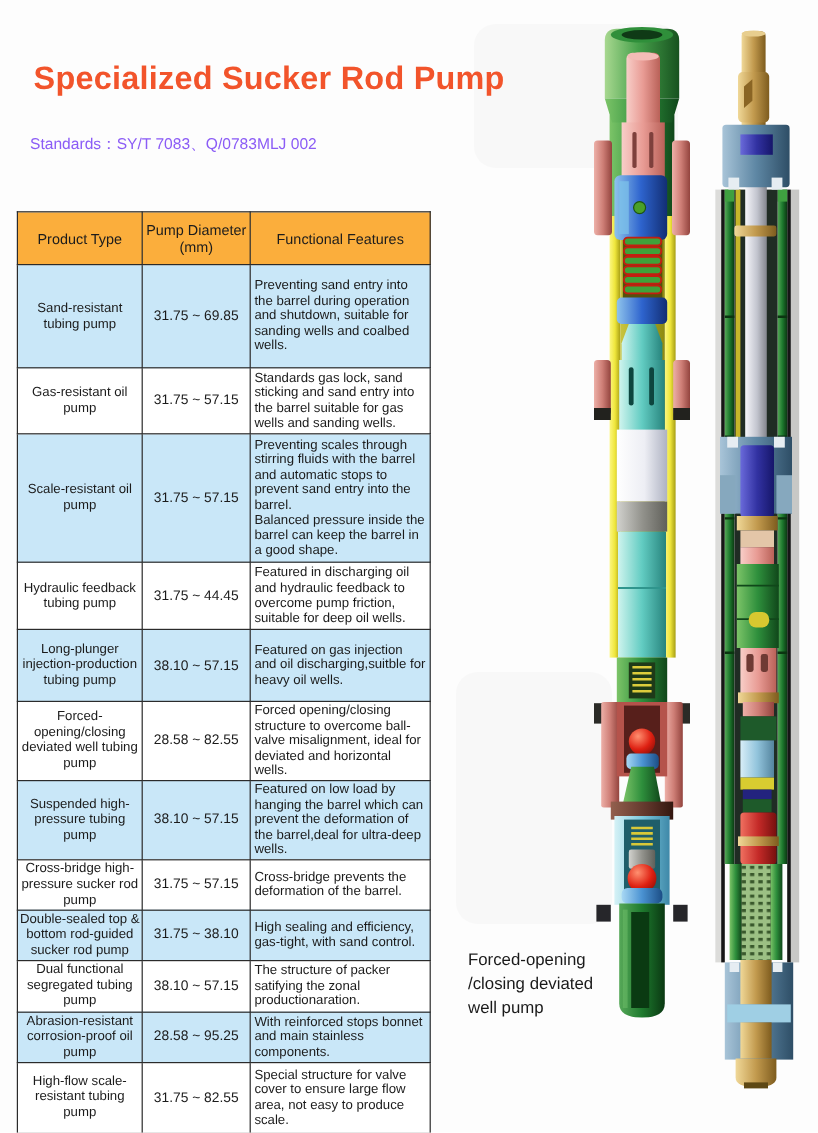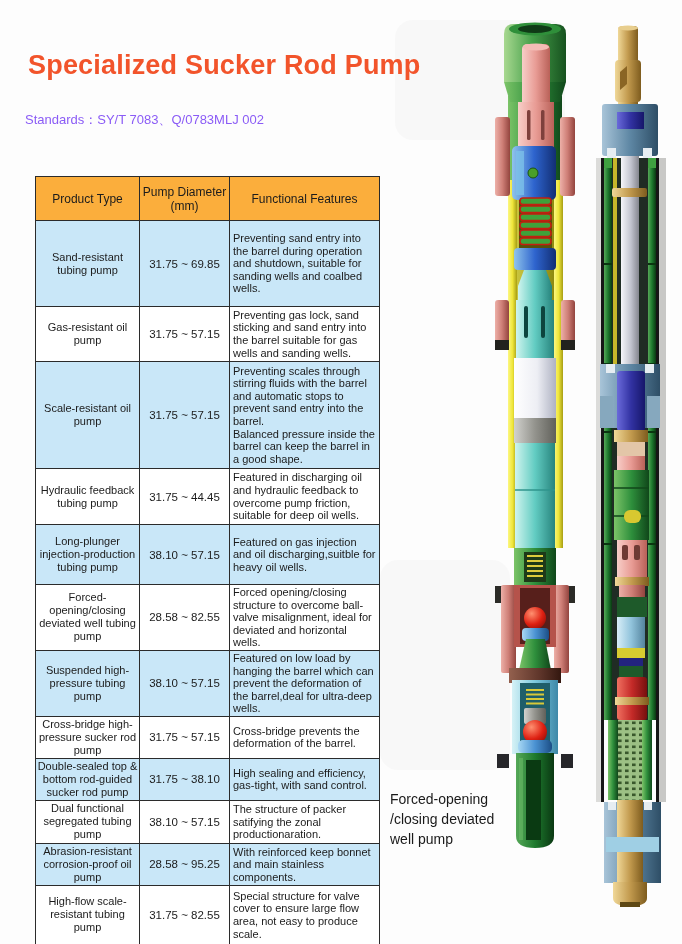--- a/index.html
+++ b/index.html
@@ -10,21 +10,21 @@
   }
   .watermark { position:absolute; background:#ededed; opacity:0.28; border-radius:18px; }
   .page-title {
     position:absolute; left:28px; top:50px; margin:0;
     font-size:27px; font-weight:bold; color:#F2542B; letter-spacing:0.2px;
   }
   .standards {
     position:absolute; left:25px; top:111px; font-size:13px; color:#8b5cf6;
   }
   table.spec {
-    position:absolute; left:35px; top:176px; width:344px;
+    position:absolute; left:14px; top:176px; width:344px;
     border-collapse:collapse; table-layout:fixed;
   }
   table.spec th, table.spec td { border:1px solid #2b2b2b; }
   table.spec th {
     background:#FBAE3C; font-size:12px; font-weight:normal; color:#1c1c1c;
     height:41px; padding:1px 2px; line-height:14px;
   }
   tbody tr:nth-child(odd)  { background:#C9E7F8; }
   tbody tr:nth-child(even) { background:#FFFFFF; }
   td.col-type     { text-align:center; font-size:11px; line-height:13px; padding:1px; vertical-align:middle; }
@@ -77,21 +77,21 @@
     </thead>
     <tbody id="table-body">
         <tr>
           <td class="col-type">Sand-resistant tubing pump</td>
           <td class="col-diameter">31.75 ~ 69.85</td>
           <td class="col-features">Preventing sand entry into the barrel during operation and shutdown, suitable for sanding wells and coalbed wells.</td>
         </tr>
         <tr>
           <td class="col-type">Gas-resistant oil pump</td>
           <td class="col-diameter">31.75 ~ 57.15</td>
-          <td class="col-features">Preventing gas lock, sand sticking and sand entry into the barrel suitable for gas wells and sanding wells.</td>
+          <td class="col-features">Standards gas lock, sand sticking and sand entry into the barrel suitable for gas wells and sanding wells.</td>
         </tr>
         <tr>
           <td class="col-type">Scale-resistant oil pump</td>
           <td class="col-diameter">31.75 ~ 57.15</td>
           <td class="col-features">Preventing scales through stirring fluids with the barrel and automatic stops to prevent sand entry into the barrel.
 Balanced pressure inside the barrel can keep the barrel in a good shape.</td>
         </tr>
         <tr>
           <td class="col-type">Hydraulic feedback tubing pump</td>
           <td class="col-diameter">31.75 ~ 44.45</td>
@@ -123,21 +123,21 @@
           <td class="col-features">High sealing and efficiency, gas-tight, with sand control.</td>
         </tr>
         <tr>
           <td class="col-type">Dual functional segregated tubing pump</td>
           <td class="col-diameter">38.10 ~ 57.15</td>
           <td class="col-features">The structure of packer satifying the zonal productionaration.</td>
         </tr>
         <tr>
           <td class="col-type">Abrasion-resistant corrosion-proof oil pump</td>
           <td class="col-diameter">28.58 ~ 95.25</td>
-          <td class="col-features">With reinforced keep bonnet and main stainless components.</td>
+          <td class="col-features">With reinforced stops bonnet and main stainless components.</td>
         </tr>
         <tr>
           <td class="col-type">High-flow scale-resistant tubing pump</td>
           <td class="col-diameter">31.75 ~ 82.55</td>
           <td class="col-features">Special structure for valve cover to ensure large flow area, not easy to produce scale.</td>
         </tr>
       </tbody>
   </table>
 
   <svg width="0" height="0" style="position:absolute" aria-hidden="true">

